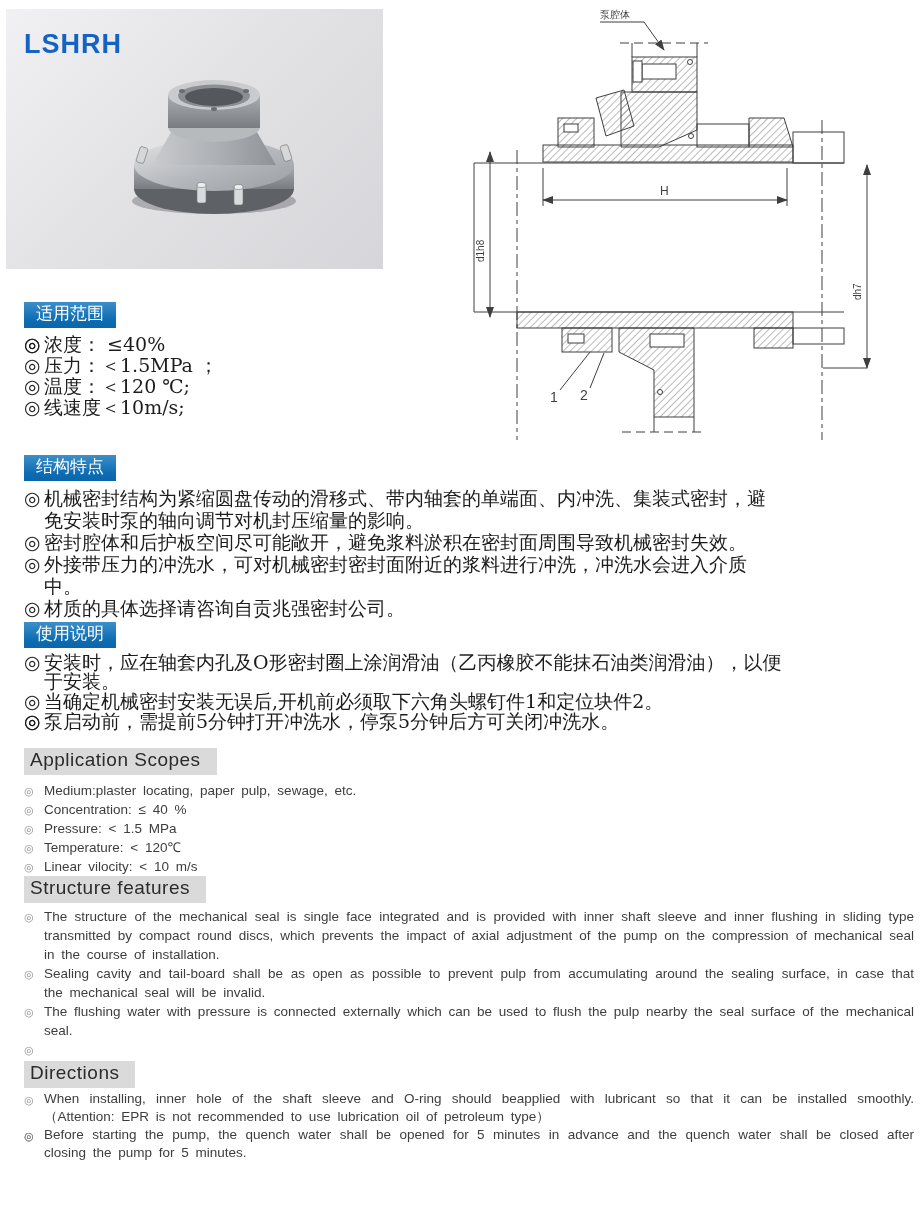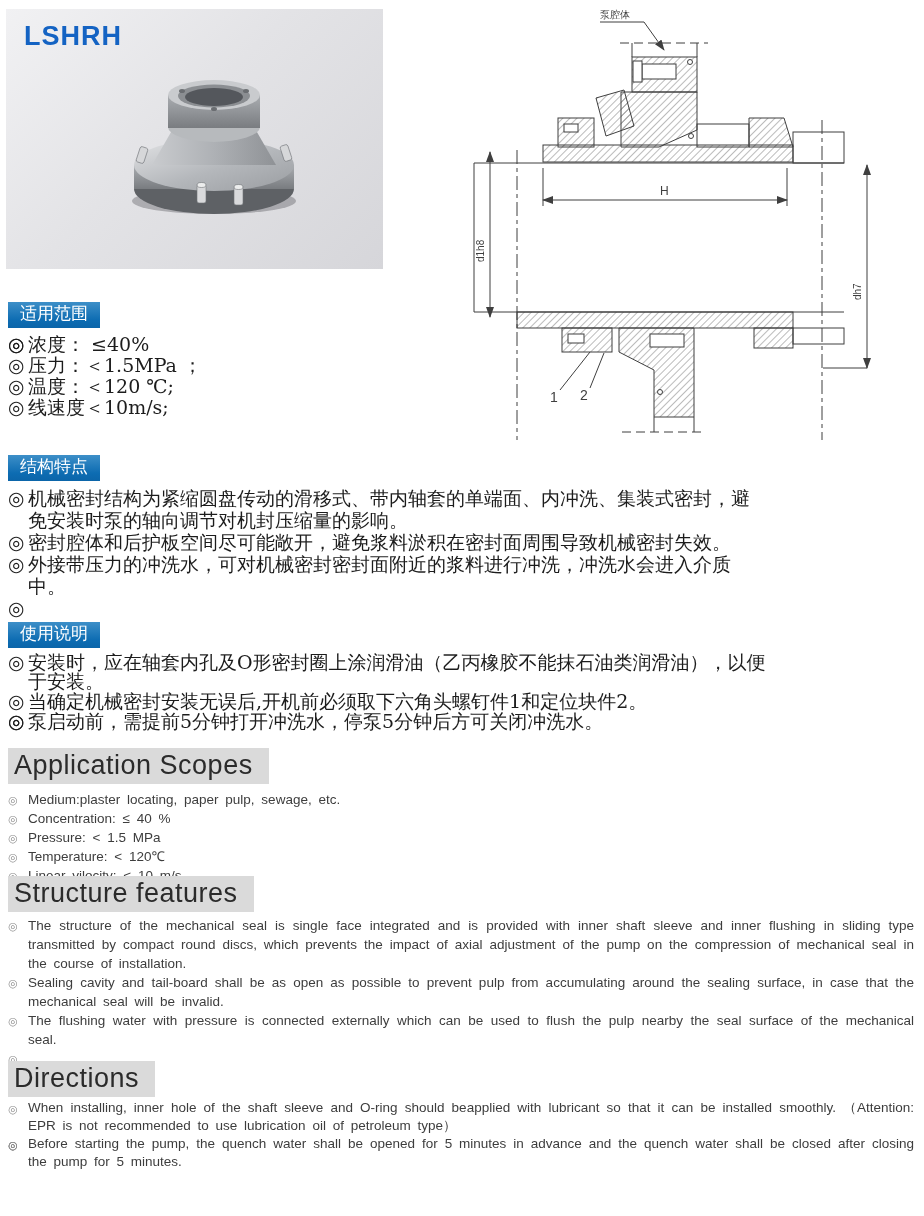--- a/index.html
+++ b/index.html
@@ -7,48 +7,48 @@
     width:924px;height:1216px;position:relative;background:#ffffff;
     font-family:"Liberation Sans",sans-serif;overflow:hidden;
   }
 
   
   .photo-panel{
     position:absolute;left:6px;top:9px;width:377px;height:260px;
     background:linear-gradient(135deg,#f1f1f3 0%,#e3e3e6 45%,#d6d6da 100%);
   }
   .brand{
-    position:absolute;left:18px;top:12px;
+    position:absolute;left:18px;top:20px;
     font-size:27px;font-weight:bold;color:#1463c3;letter-spacing:1px;
   }
   .photo-art{position:absolute;left:108px;top:58px;}
 
   
   .drawing{position:absolute;left:454px;top:0;width:470px;height:448px;}
   .drawing text{font-family:"Liberation Sans",sans-serif;fill:#3f3f3f;}
 
   
-  .sec{position:absolute;left:8px;right:10px;}
+  .sec{position:absolute;left:24px;right:10px;}
   #sec-scope-cn{top:302px;}
   #sec-features-cn{top:455px;}
   #sec-directions-cn{top:622px;}
   #sec-scope-en{top:748px;}
   #sec-features-en{top:876px;}
   #sec-directions-en{top:1061px;}
 
   .cn-h{
     display:inline-block;margin:0;
     background:linear-gradient(180deg,#3d8fc8 0%,#0d6cb2 70%,#0b65a9 100%);
     color:#ffffff;font-size:17px;font-weight:normal;
     padding:3px 12px 4px 12px;line-height:1.1;
   }
   .en-h{
     display:inline-block;margin:0;
     background:#dadada;color:#2b2b2b;
-    font-size:27px;font-weight:normal;letter-spacing:0.5px;
+    font-size:19px;font-weight:normal;letter-spacing:0.5px;
     padding:1px 16px 3px 6px;line-height:1.2;
   }
   ul.blist{list-style:none;margin:6px 0 0 0;padding:0;}
   ul.blist li{position:relative;padding-left:20px;}
   .b{position:absolute;left:0;top:0;}
 
   .cn-list{
     font-family:"DejaVu Serif","Liberation Serif",serif;
     font-size:19px;color:#1c1c1c;
   }
@@ -200,21 +200,21 @@
       <li><span class="b">◎</span><span>线速度＜10m/s;</span></li>
     </ul>
   </section>
 
   <section class="sec" id="sec-features-cn">
     <h2 class="cn-h">结构特点</h2>
     <ul class="blist cn-list">
       <li><span class="b">◎</span><span>机械密封结构为紧缩圆盘传动的滑移式、带内轴套的单端面、内冲洗、集装式密封，避免安装时泵的轴向调节对机封压缩量的影响。</span></li>
       <li><span class="b">◎</span><span>密封腔体和后护板空间尽可能敞开，避免浆料淤积在密封面周围导致机械密封失效。</span></li>
       <li><span class="b">◎</span><span>外接带压力的冲洗水，可对机械密封密封面附近的浆料进行冲洗，冲洗水会进入介质中。</span></li>
-      <li><span class="b">◎</span></li>
+      <li><span class="b">◎</span><span>材质的具体选择请咨询自贡兆强密封公司。</span></li>
     </ul>
   </section>
 
   <section class="sec" id="sec-directions-cn">
     <h2 class="cn-h">使用说明</h2>
     <ul class="blist cn-list">
       <li><span class="b">◎</span><span>安装时，应在轴套内孔及O形密封圈上涂润滑油（乙丙橡胶不能抹石油类润滑油），以便于安装。</span></li>
       <li><span class="b">◎</span><span>当确定机械密封安装无误后,开机前必须取下六角头螺钉件1和定位块件2。</span></li>
       <li><span class="b">◎</span></li>
       <li><span class="b">◎</span><span>泵启动前，需提前5分钟打开冲洗水，停泵5分钟后方可关闭冲洗水。</span></li>

